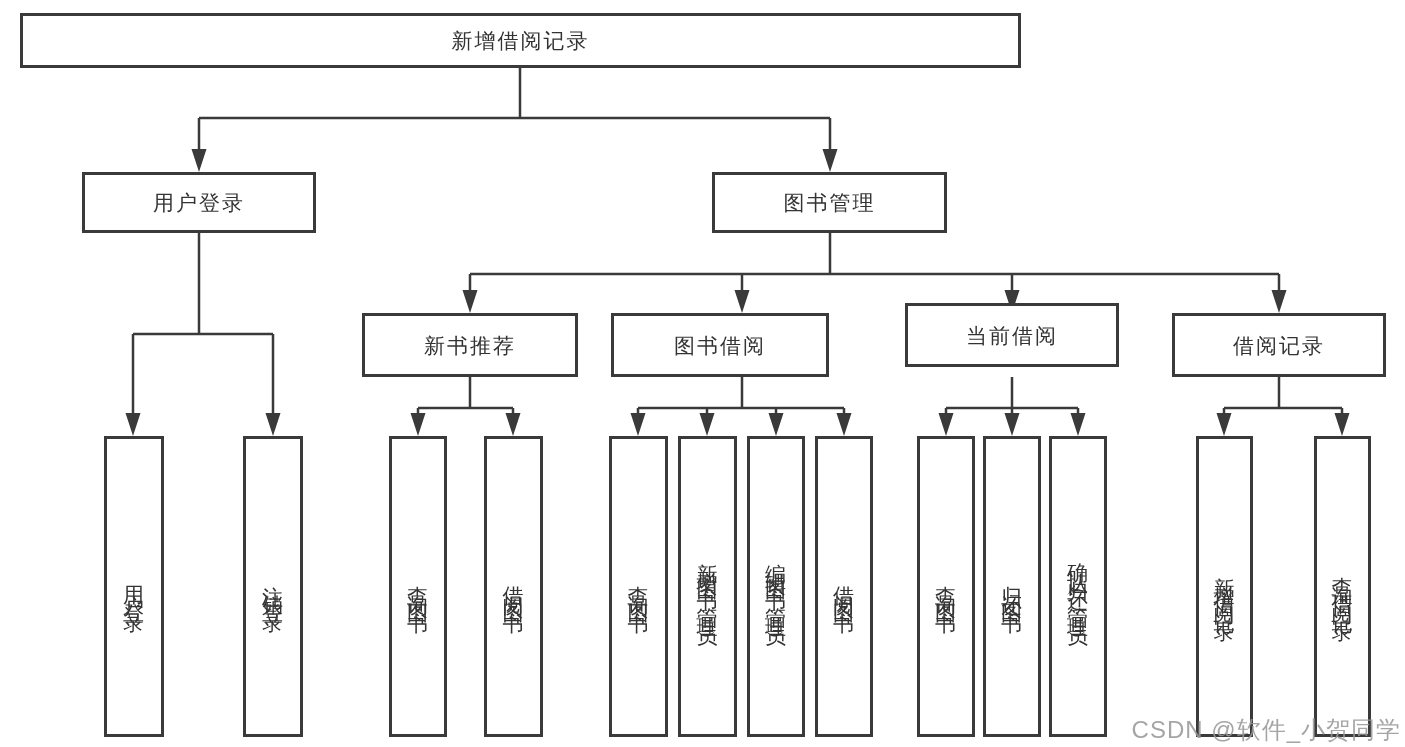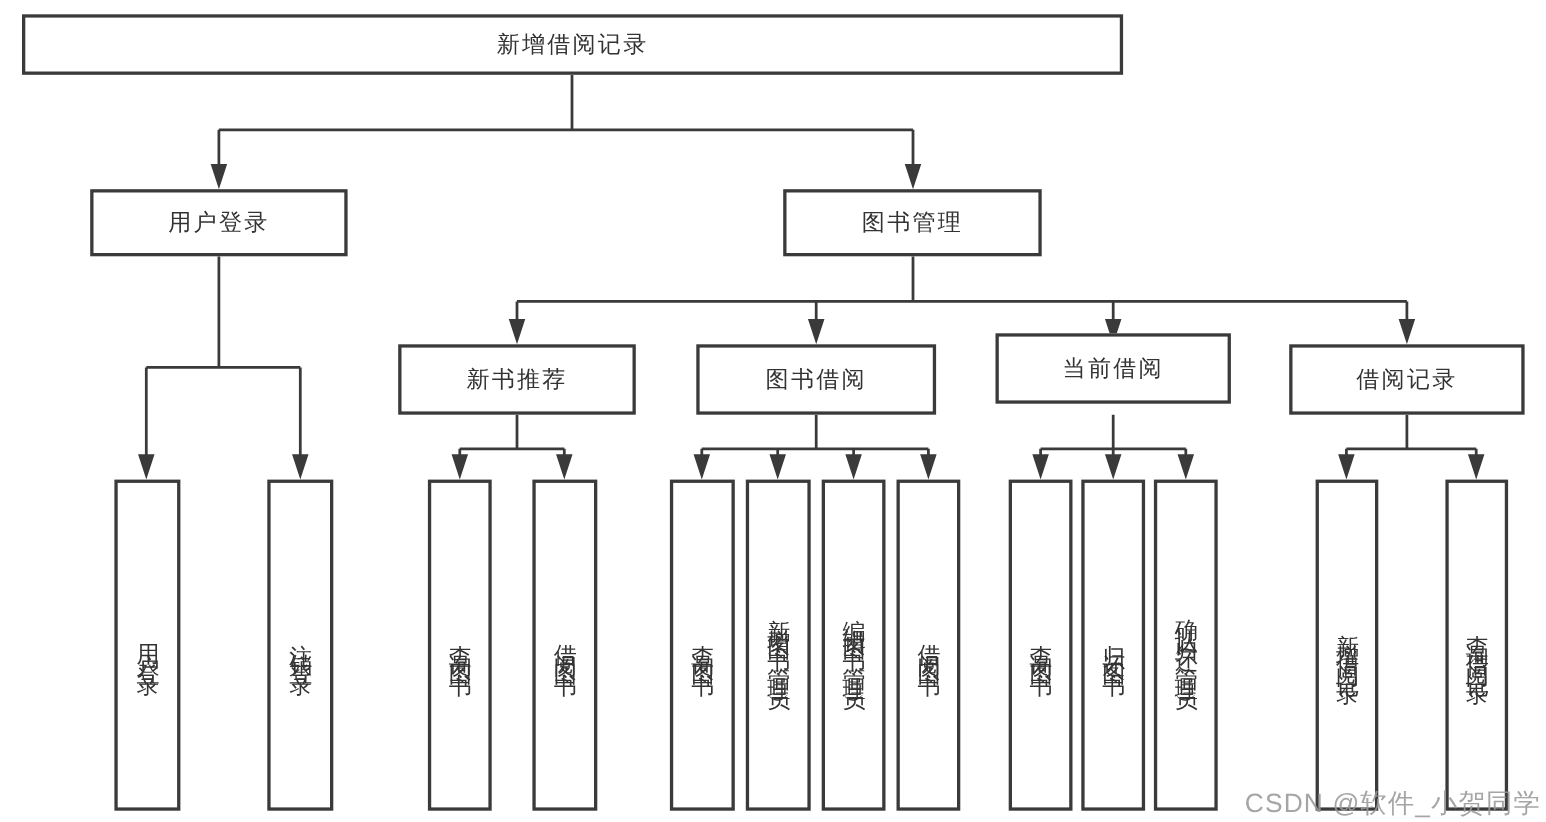--- a/index.html
+++ b/index.html
@@ -105,21 +105,21 @@
   <div class="node" style="left:82px;top:172px;width:234px;height:61px">
     <span class="lbl">用户登录</span>
   </div>
   <div class="node" style="left:712px;top:172px;width:235px;height:61px">
     <span class="lbl">图书管理</span>
   </div>
 
   <div class="node" style="left:362px;top:313px;width:216px;height:64px">
     <span class="lbl">新书推荐</span>
   </div>
-  <div class="node" style="left:633px;top:313px;width:218px;height:64px">
+  <div class="node" style="left:611px;top:313px;width:218px;height:64px">
     <span class="lbl">图书借阅</span>
   </div>
   <div class="node" style="left:905px;top:303px;width:214px;height:64px">
     <span class="lbl">当前借阅</span>
   </div>
   <div class="node" style="left:1172px;top:313px;width:214px;height:64px">
     <span class="lbl">借阅记录</span>
   </div>
 
   <div class="node v" style="left:104px;top:436px;width:60px;height:301px">

